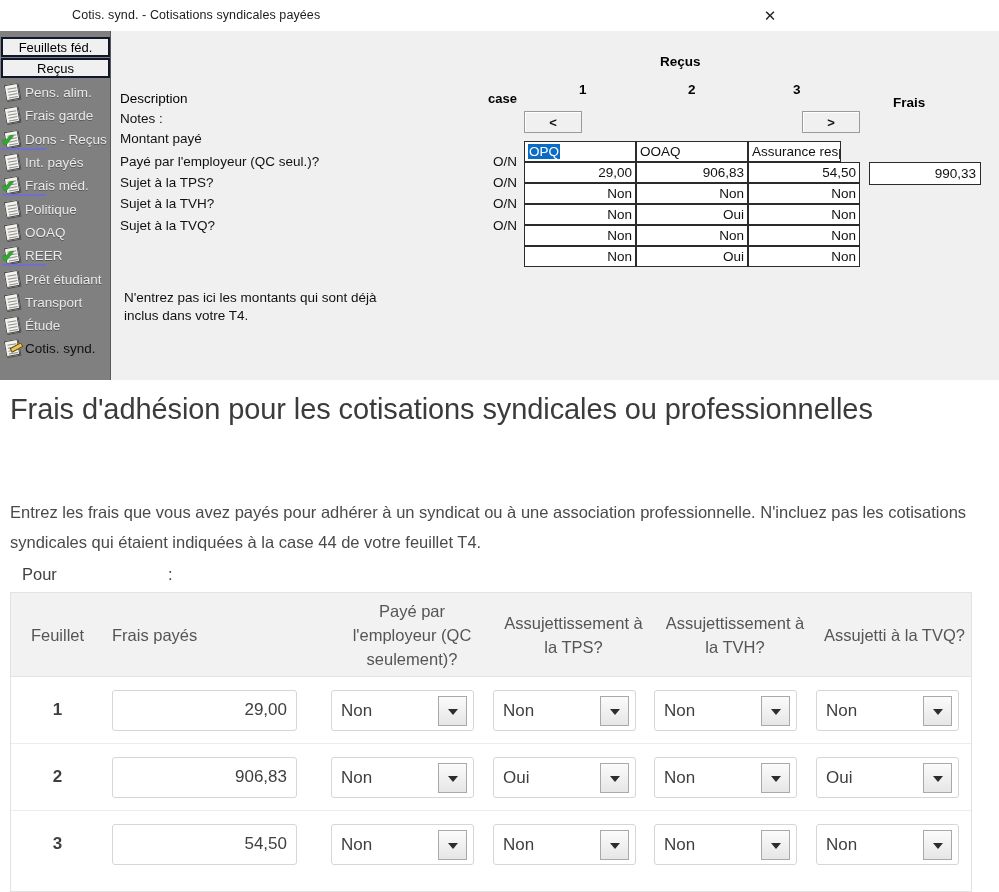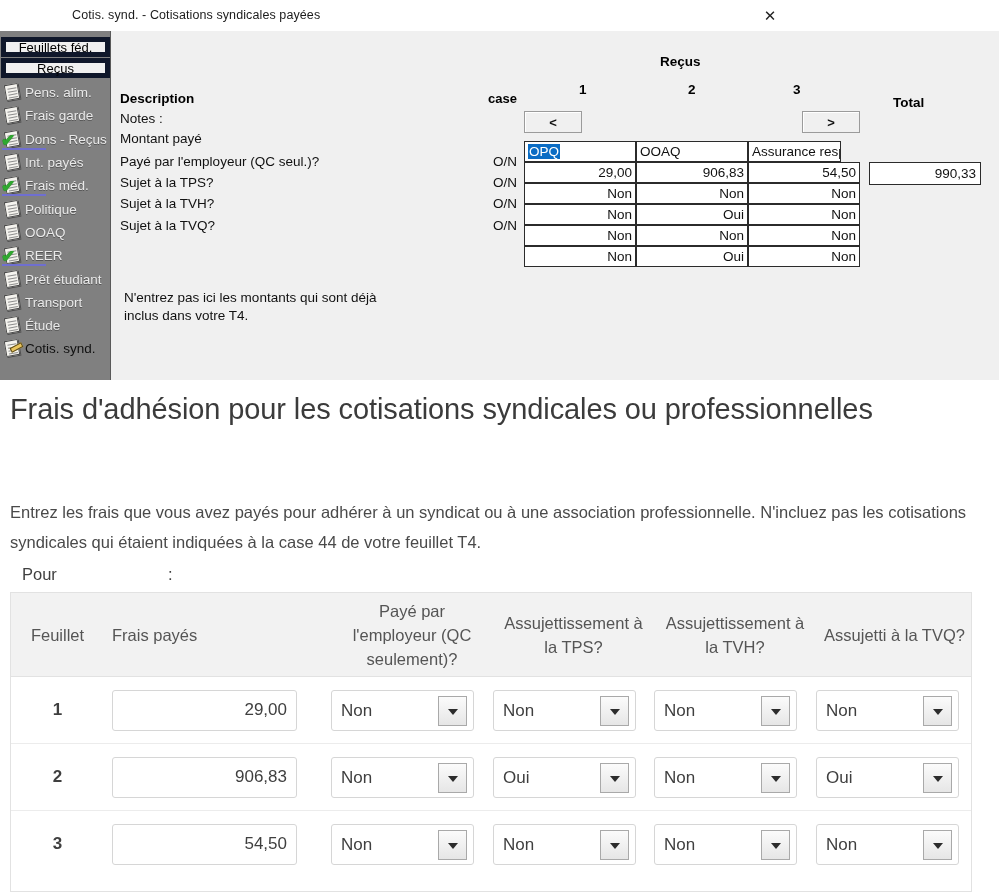--- a/index.html
+++ b/index.html
@@ -37,21 +37,21 @@
 
   
   #sidebar{
     position:absolute; left:0; top:0; width:111px; height:349px;
     background:#808080;
     border-right:1px solid #5a5a5a;
   }
   .tabbtn{
     position:absolute; left:1px; width:109px; height:20px;
     background:#f0f0f0;
-    border:5px solid #0f172a;
+    border:2px solid #0f172a;
     display:flex; align-items:center; justify-content:center;
     font-size:13px; color:#000;
     cursor:pointer;
   }
   #tab-feuillets{ top:6px; }
   #tab-recus{ top:27px; }
 
   .navlist{ position:absolute; left:0; top:50px; width:111px; }
   .navitem{
     position:relative; height:23.3px;
@@ -98,21 +98,21 @@
   }
   .navitem .underline{
     position:absolute; left:2px; bottom:1px; width:44px; height:2px;
     background:#6f6fd0;
   }
 
   
   #desc-col{ position:absolute; left:120px; top:0; width:370px; }
   .desc-hdr{
     position:absolute; left:0; top:60px;
-    font-size:13.5px; font-weight:bold; color:#000;
+    font-size:13.5px; font-weight:normal; color:#000;
   }
   .desc-row{
     position:absolute; left:0;
     font-size:13.5px; color:#111;
     white-space:nowrap;
   }
   #case-col{ position:absolute; left:488px; top:0; width:36px; }
   .case-hdr{
     position:absolute; left:0; top:60px;
     font-size:13px; font-weight:bold; color:#000;
@@ -401,21 +401,21 @@
       <div class="case-on" style="top: 143.9px;">O/N</div>
       <div class="case-on" style="top: 165.2px;">O/N</div>
       <div class="case-on" style="top: 186.5px;">O/N</div>
     </div>
 
   <div class="recus-title">Reçus</div>
 
   <div class="navarrow" id="nav-prev">&lt;</div>
   <div class="navarrow" id="nav-next">&gt;</div>
 
-  <div class="total-hdr">Total</div>
+  <div class="total-hdr">Frais</div>
 
   <div id="grid">
       <div class="gcell" style="left: 0px; width: 112px; top: 0px;">
         <span class="sel">OPQ</span>
       </div>
       <div class="gcell" style="left: 112px; width: 112px; top: 0px;">OOAQ</div>
       <div class="gcell" style="left: 224px; width: 93px; top: 0px;">Assurance resp&nbsp;</div>
       <div class="gcell r" style="left: 0px; width: 112px; top: 21px;">29,00</div>
       <div class="gcell r" style="left: 112px; width: 112px; top: 21px;">906,83</div>
       <div class="gcell r" style="left: 224px; width: 112px; top: 21px;">54,50</div>

